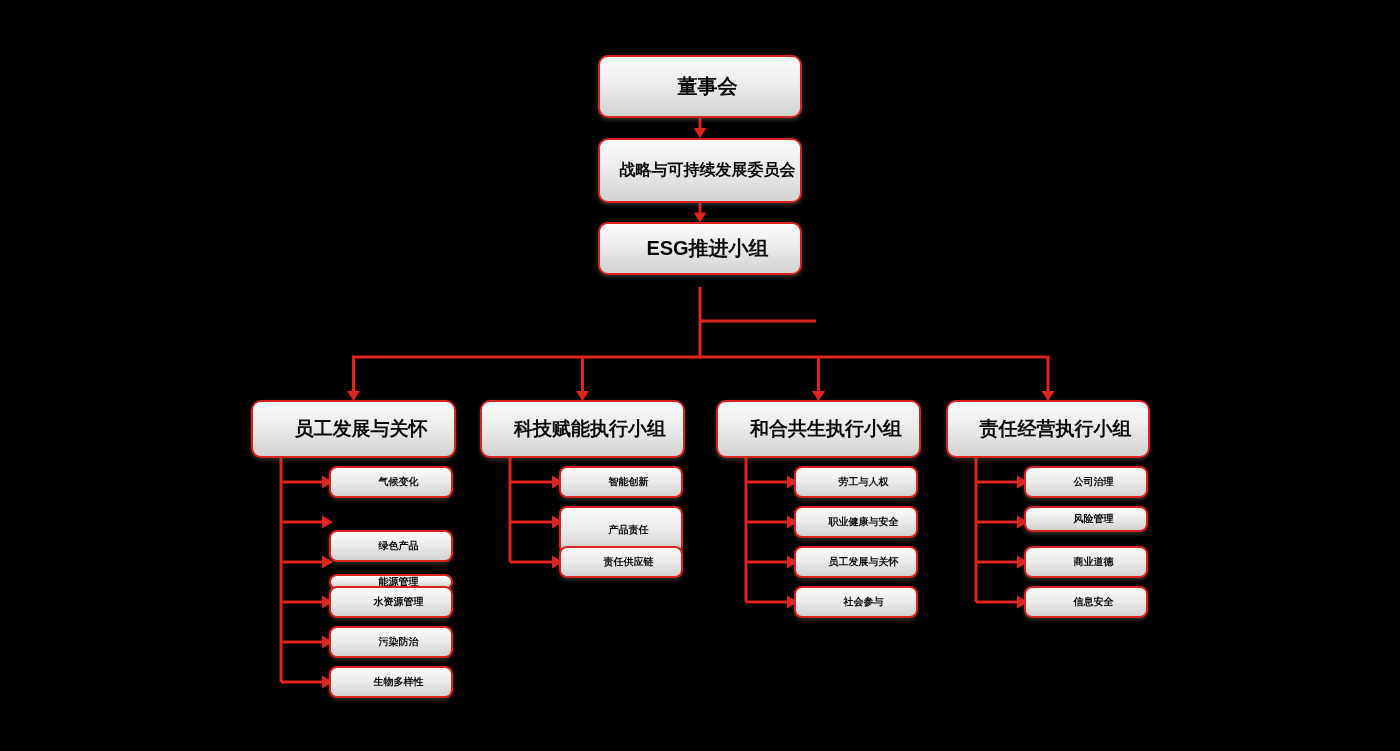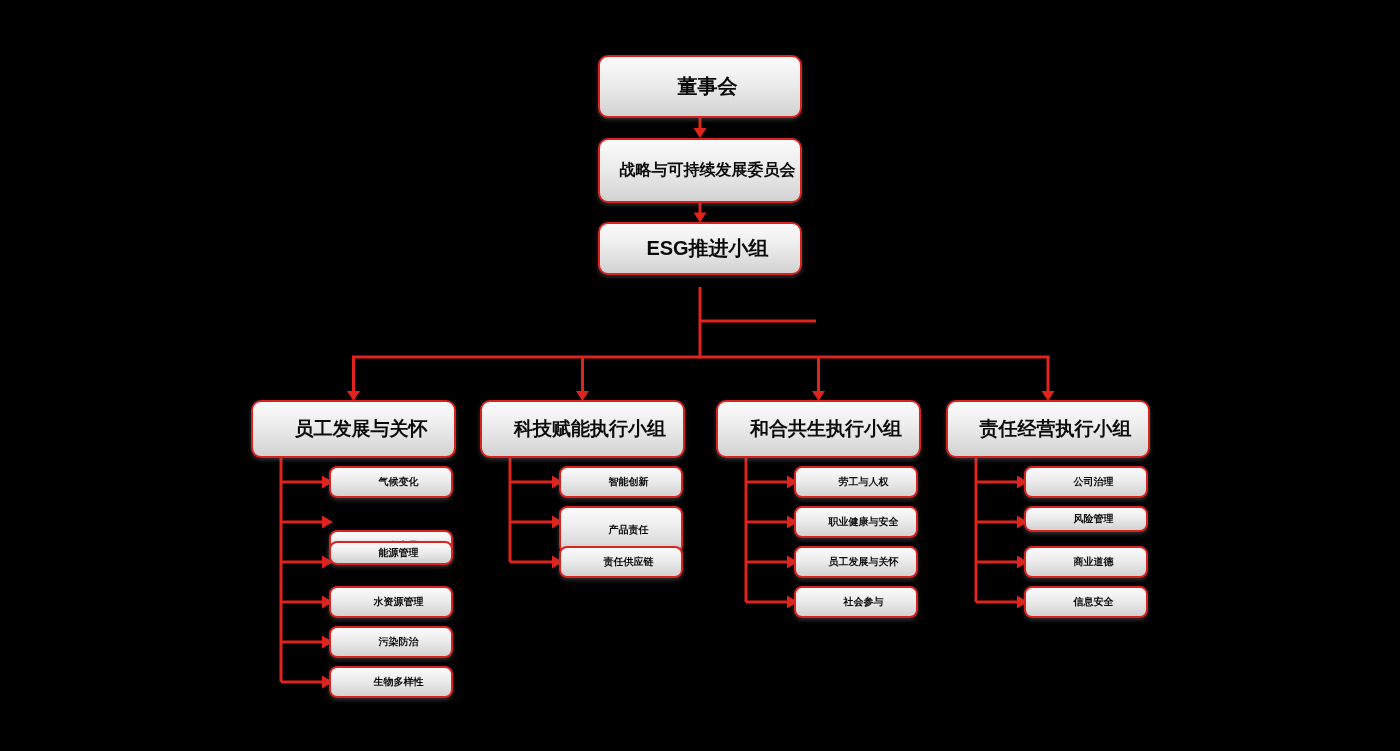--- a/index.html
+++ b/index.html
@@ -87,21 +87,21 @@
   <div class="node committee" style="left:598px;top:138px;width:204px;height:65px">战略与可持续发展委员会</div>
   <div class="node lvl1" style="left:598px;top:222px;width:204px;height:53px">ESG推进小组</div>
 
   <div class="node grouphead" style="left:251px;top:400px;width:205px;height:58px">员工发展与关怀</div>
   <div class="node grouphead" style="left:480px;top:400px;width:205px;height:58px">科技赋能执行小组</div>
   <div class="node grouphead" style="left:716px;top:400px;width:205px;height:58px">和合共生执行小组</div>
   <div class="node grouphead" style="left:946px;top:400px;width:204px;height:58px">责任经营执行小组</div>
 
   <div class="node leaf" style="left:329px;top:466px;width:124px;height:32px">气候变化</div>
   <div class="node leaf" style="left:329px;top:530px;width:124px;height:32px">绿色产品</div>
-  <div class="node leaf" style="left:329px;top:541px;width:124px;height:24px">能源管理</div>
+  <div class="node leaf" style="left:329px;top:574px;width:124px;height:16px">能源管理</div>
   <div class="node leaf" style="left:329px;top:586px;width:124px;height:32px">水资源管理</div>
   <div class="node leaf" style="left:329px;top:626px;width:124px;height:32px">污染防治</div>
   <div class="node leaf" style="left:329px;top:666px;width:124px;height:32px">生物多样性</div>
 
   <div class="node leaf" style="left:559px;top:466px;width:124px;height:32px">智能创新</div>
   <div class="node leaf" style="left:559px;top:506px;width:124px;height:48px">产品责任</div>
   <div class="node leaf" style="left:559px;top:546px;width:124px;height:32px">责任供应链</div>
 
   <div class="node leaf" style="left:794px;top:466px;width:124px;height:32px">劳工与人权</div>
   <div class="node leaf" style="left:794px;top:506px;width:124px;height:32px">职业健康与安全</div>

